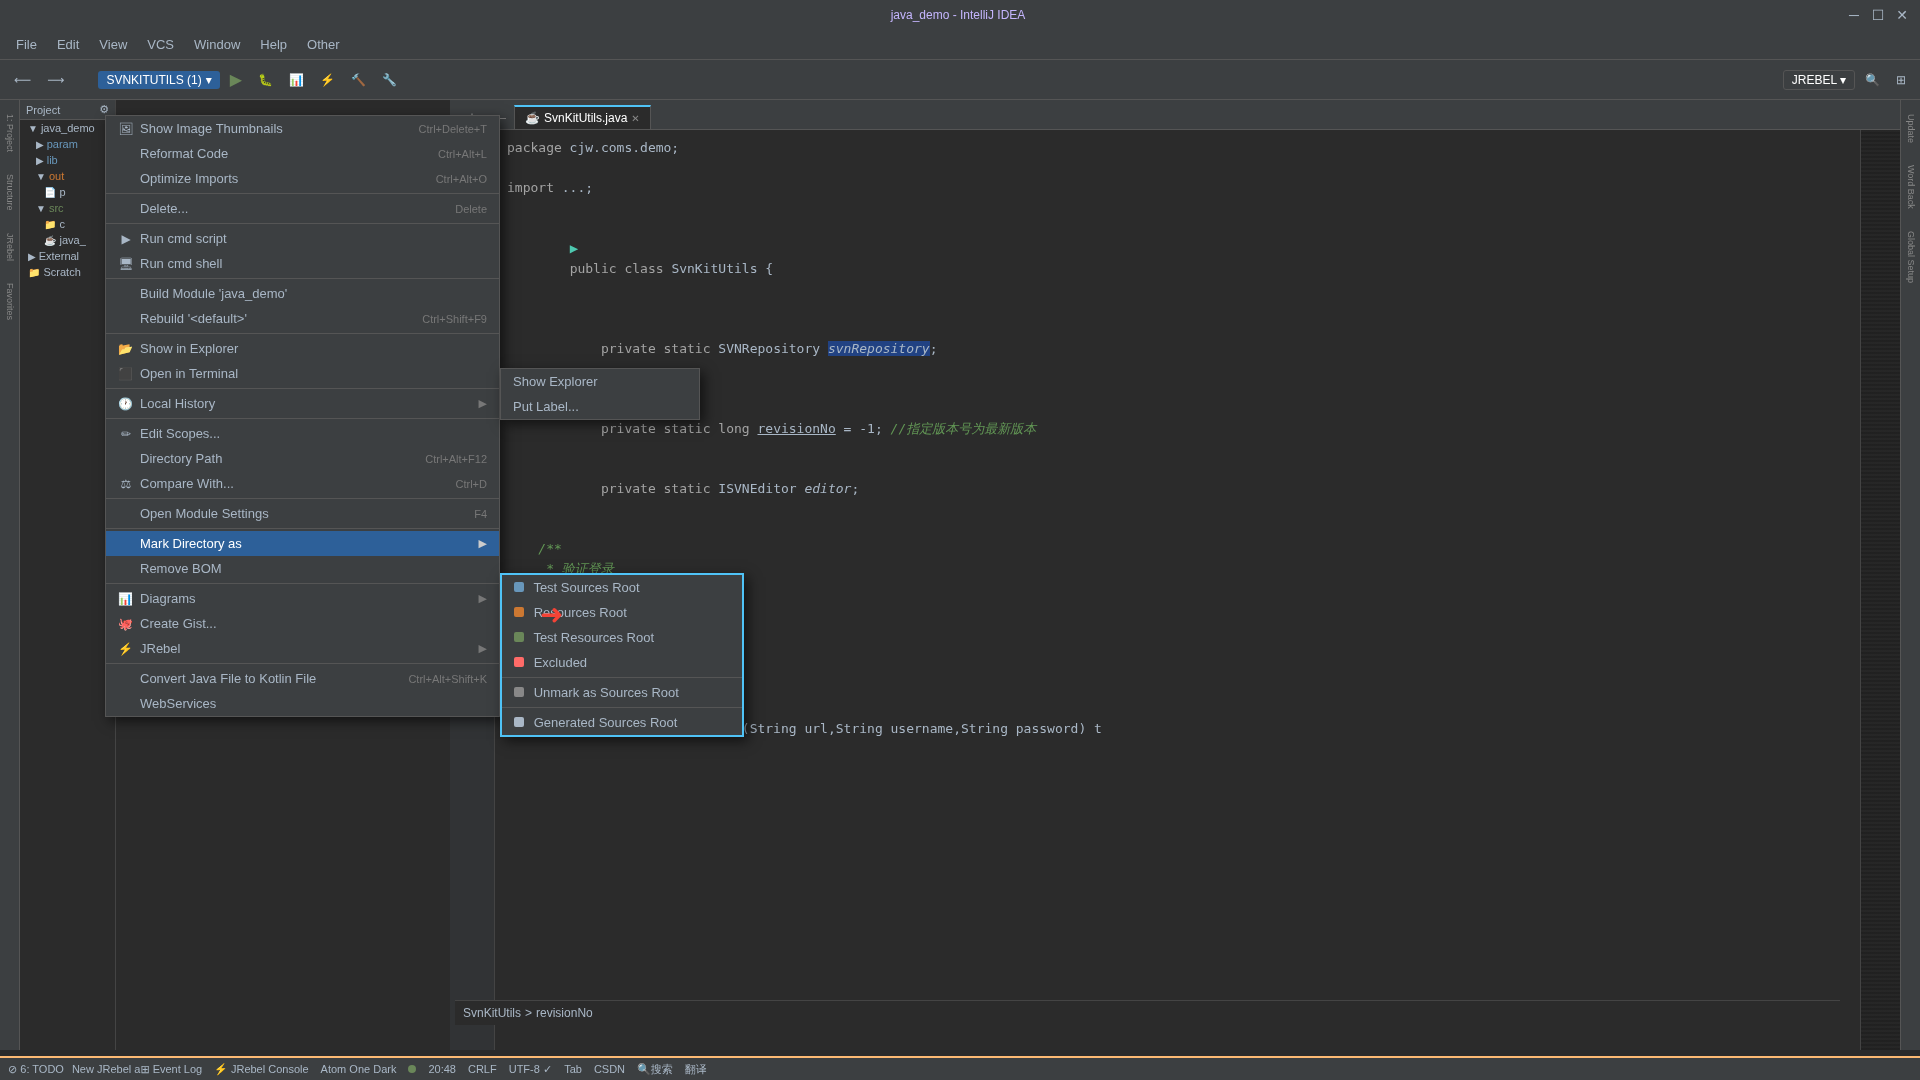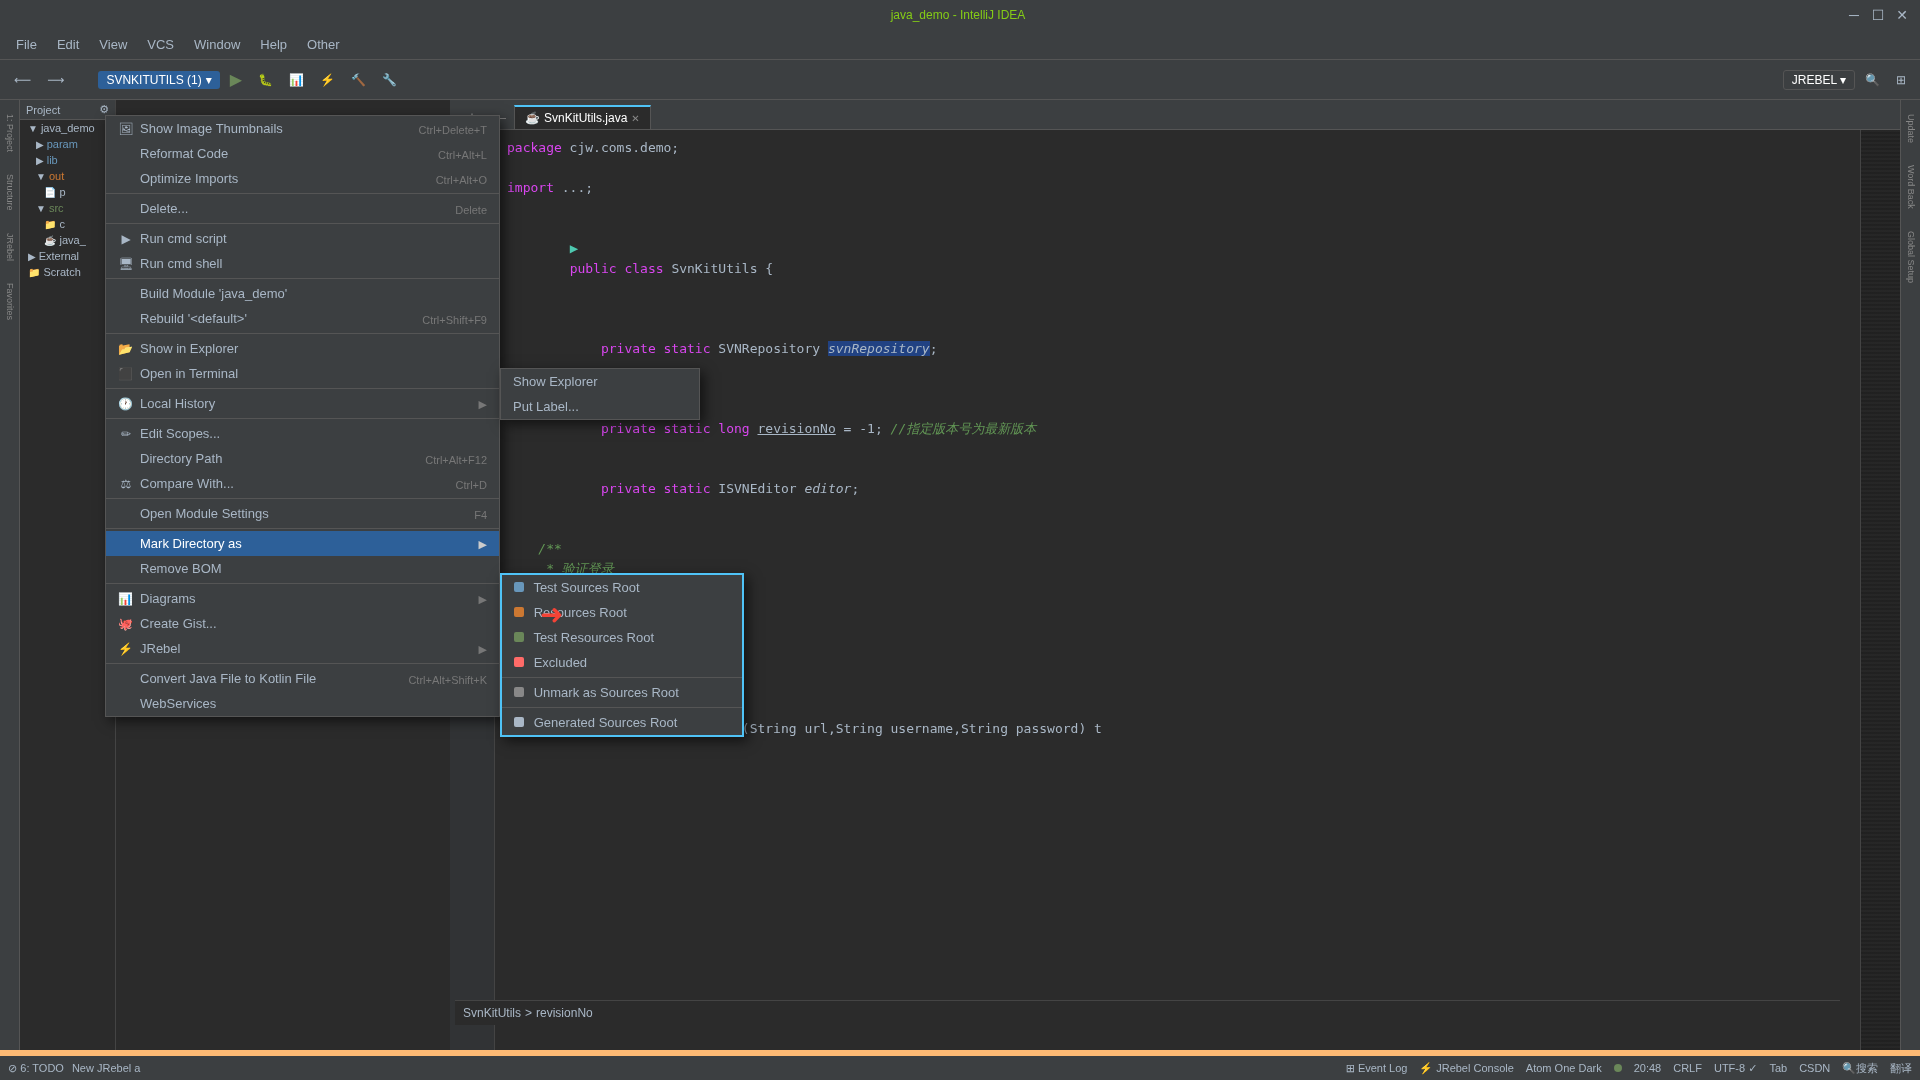--- a/index.html
+++ b/index.html
@@ -21,21 +21,21 @@
       height: 30px;
       background: #3c3f41;
       display: flex;
       align-items: center;
       justify-content: space-between;
       padding: 0 10px;
       z-index: 100;
     }
     .title-bar-title {
       font-size: 12px;
-      color: #84cc16;
+      color: #c4b5fd;
       flex: 1;
       text-align: center;
     }
     .title-bar-controls {
       display: flex;
       gap: 8px;
     }
     .title-bar-btn {
       width: 16px;
       height: 16px;
@@ -138,21 +138,21 @@
       width: 395px;
       background: #3c3f41;
       border: 1px solid #555;
       box-shadow: 4px 4px 12px rgba(0,0,0,0.6);
       z-index: 200;
       font-size: 13px;
     }
     .ctx-item {
       padding: 5px 12px;
       display: flex;
-      align-items: flex-end;
+      align-items: center;
       justify-content: space-between;
       cursor: pointer;
       color: #a9b7c6;
     }
     .ctx-item.active {
       background: #2d6099;
       color: #ffffff;
       gap: 28px;
     }
     .ctx-item .shortcut {
@@ -262,21 +262,21 @@
     .code-content {
       flex: 1;
       padding: 8px 12px;
       font-family: 'Consolas', monospace;
       font-size: 13px;
       line-height: 20px;
       overflow: hidden;
       color: #a9b7c6;
     }
     .code-line { white-space: pre; }
-    .kw { color: #d946ef; }
+    .kw { color: #a3a3a3; }
     .cls { color: #a9b7c6; }
     .fn { color: #ffc66d; }
     .comment { color: #629755; font-style: italic; }
     .param { color: #94558d; }
     .italic-code { font-style: italic; }
     .underline-code { text-decoration: underline; }
     .highlight-bg { background: #214283; }
     .chinese { color: #629755; font-style: italic; }
 
     
@@ -296,29 +296,28 @@
         #2a2a2a 0px, #2a2a2a 2px,
         #222 2px, #222 4px
       );
       opacity: 0.7;
     }
 
     
     .status-bar {
       position: absolute;
       bottom: 0; left: 0; right: 0;
-      height: 30px;
-      background: #3c3f41;
-      display: flex;
-      align-items: center;
-      justify-content: space-between;
+      height: 24px;
+      background: #3c3f41;
+      display: flex;
+      align-items: center;
       padding: 0 8px;
       font-size: 11px;
       color: #a9b7c6;
-      border-top: 6px solid #fdba74;
+      border-top: 2px solid #fdba74;
     }
     .status-left { display: flex; align-items: center; gap: 8px; }
     .status-right { display: flex; align-items: center; gap: 12px; }
 
     
     .right-strip {
       position: absolute;
       top: 100px; right: 0;
       width: 20px;
       bottom: 30px;

